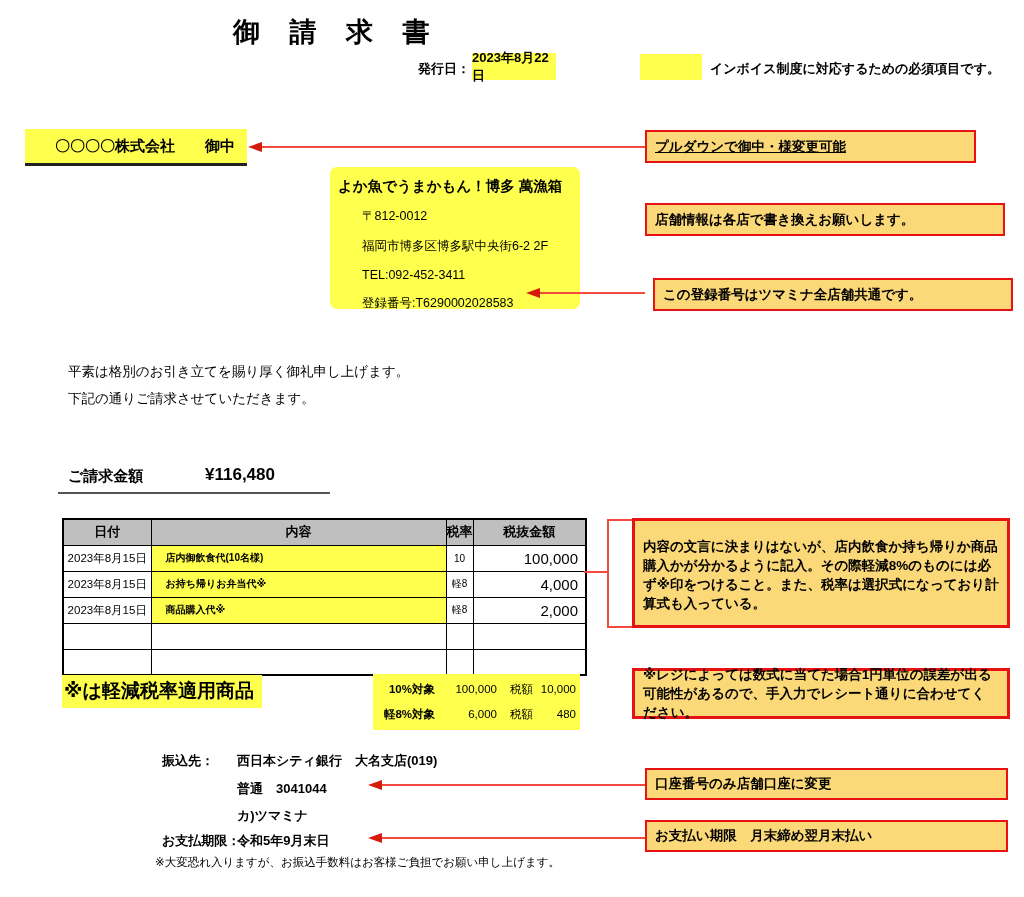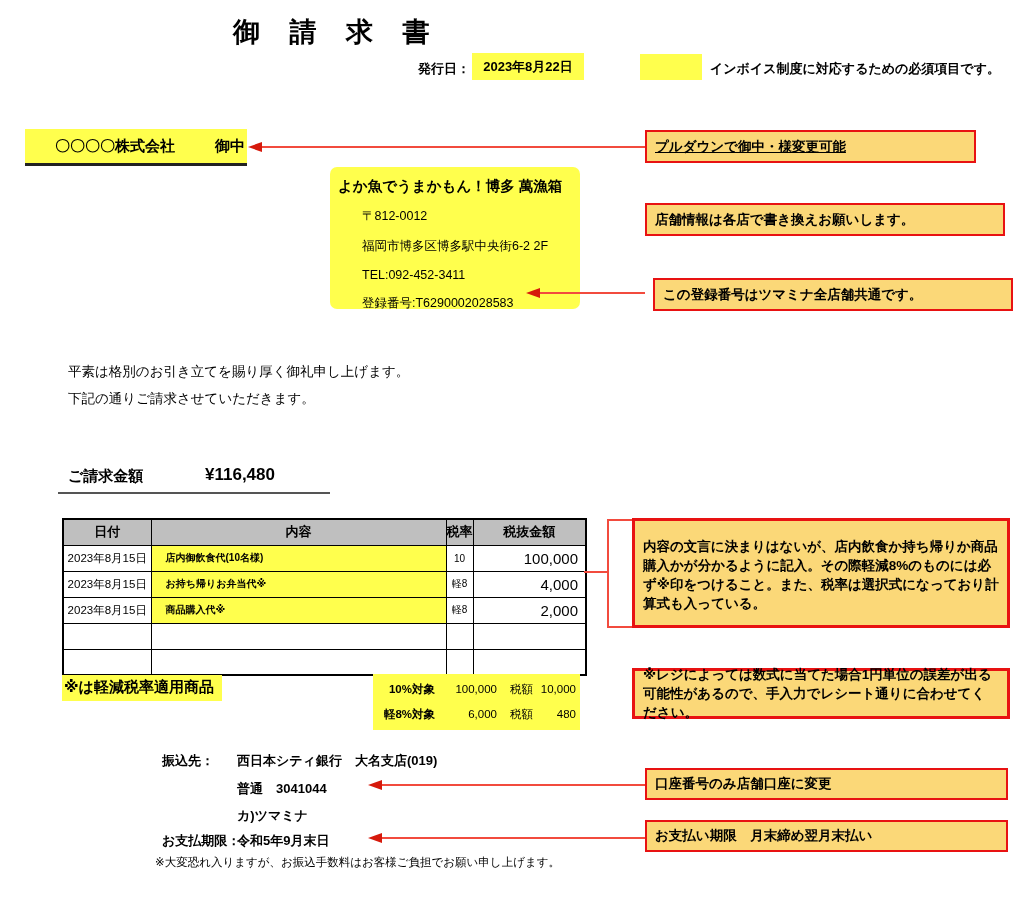--- a/index.html
+++ b/index.html
@@ -9,29 +9,29 @@
     --arrow:#f24b3e;
     --table-header:#bfbfbf;
   }
   *{margin:0;padding:0;box-sizing:border-box;}
   body{background:#e8e8e8;font-family:"Liberation Sans","DejaVu Sans",sans-serif;color:#000;}
   .page{position:relative;width:1024px;height:897px;background:#ffffff;margin:0 auto;overflow:hidden;}
 
   .title{position:absolute;left:233px;top:14px;font-size:27px;font-weight:bold;letter-spacing:11px;}
 
   .issue-label{position:absolute;left:418px;top:60px;font-size:13px;font-weight:bold;}
-  .issue-date{position:absolute;left:472px;top:53px;width:112px;height:27px;background:var(--highlight);
+  .issue-date{position:absolute;left:472px;top:53px;width:84px;height:27px;background:var(--highlight);
     display:flex;align-items:center;justify-content:center;font-size:13px;font-weight:bold;}
 
   .legend-swatch{position:absolute;left:640px;top:54px;width:62px;height:26px;background:var(--highlight);}
   .legend-text{position:absolute;left:710px;top:60px;font-size:13px;font-weight:bold;}
 
   .recipient-box{position:absolute;left:25px;top:129px;width:222px;height:37px;background:var(--highlight);
     border-bottom:3px solid #222;display:flex;align-items:center;padding-left:30px;font-size:15px;font-weight:bold;font-family:Liberation Mono, monospace;}
-  .recipient-box .honorific{margin-left:40px;}
+  .recipient-box .honorific{margin-left:30px;}
 
   .store-block{position:absolute;left:330px;top:167px;width:250px;height:142px;background:var(--highlight);
     padding:10px 0 0 8px;border-radius:7px;}
   .store-name{font-size:14.5px;font-weight:bold;margin-bottom:12px;}
   .store-line{font-size:12.5px;margin:0 0 13px 24px;}
 
   .note{position:absolute;background:var(--annotation-fill);border:2.5px solid var(--annotation-border);
     font-size:13.5px;font-weight:bold;display:flex;align-items:center;padding:2px 8px;line-height:18px;}
   .note-recipient{left:645px;top:130px;width:331px;height:33px;text-decoration:underline;}
   .note-store{left:645px;top:203px;width:360px;height:33px;}
@@ -57,21 +57,21 @@
   table.invoice td,table.invoice th{border:1px solid #000;height:26px;overflow:hidden;white-space:nowrap;}
   table.invoice th{background:var(--table-header);font-size:13px;font-weight:bold;}
   th.c-rate{font-size:11px;}
   td.c-date{font-size:11.5px;text-align:center;}
   td.c-content{font-size:10px;font-weight:bold;padding-left:14px;margin-left:36px;}
   td.c-content.hl{background:var(--highlight);}
   td.c-rate{font-size:10px;text-align:center;}
   td.c-amount{font-size:15px;text-align:right;padding-right:7px;}
 
   .reduced-note{position:absolute;left:62px;top:675px;background:var(--highlight);
-    font-size:15px;font-weight:bold;padding:3px 8px 4px 2px;}
+    font-size:19px;font-weight:bold;padding:3px 8px 4px 2px;}
 
   .totals-block{position:absolute;left:373px;top:674px;width:207px;background:var(--highlight);
     padding:4px 4px 5px 4px;}
   .totals-row{display:flex;align-items:center;font-size:11.5px;height:22px;}
   .totals-row + .totals-row{margin-top:3px;}
   .t-label{width:58px;text-align:right;font-weight:bold;}
   .t-base{width:62px;text-align:right;}
   .t-taxlabel{width:36px;text-align:right;}
   .t-tax{flex:1;text-align:right;}
 

